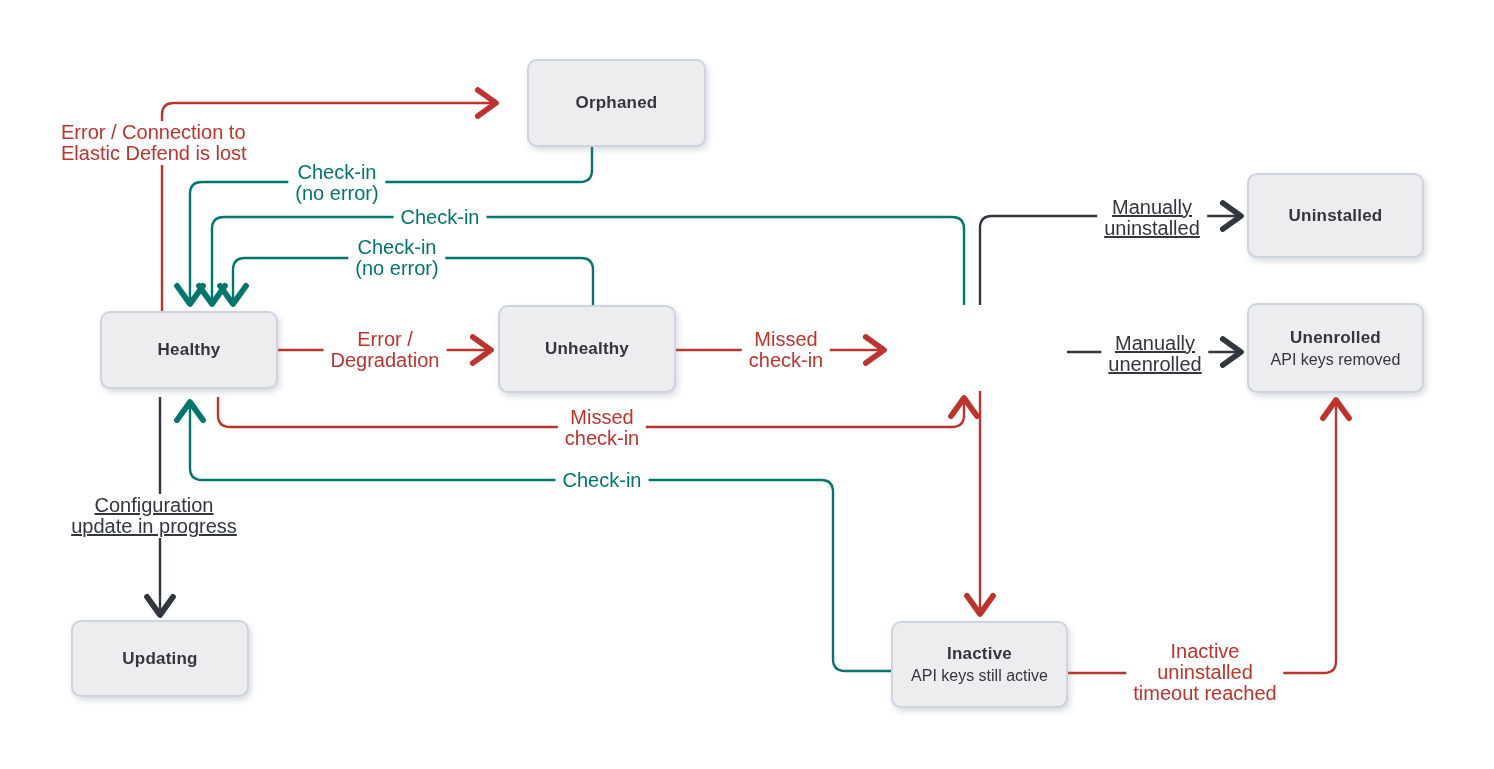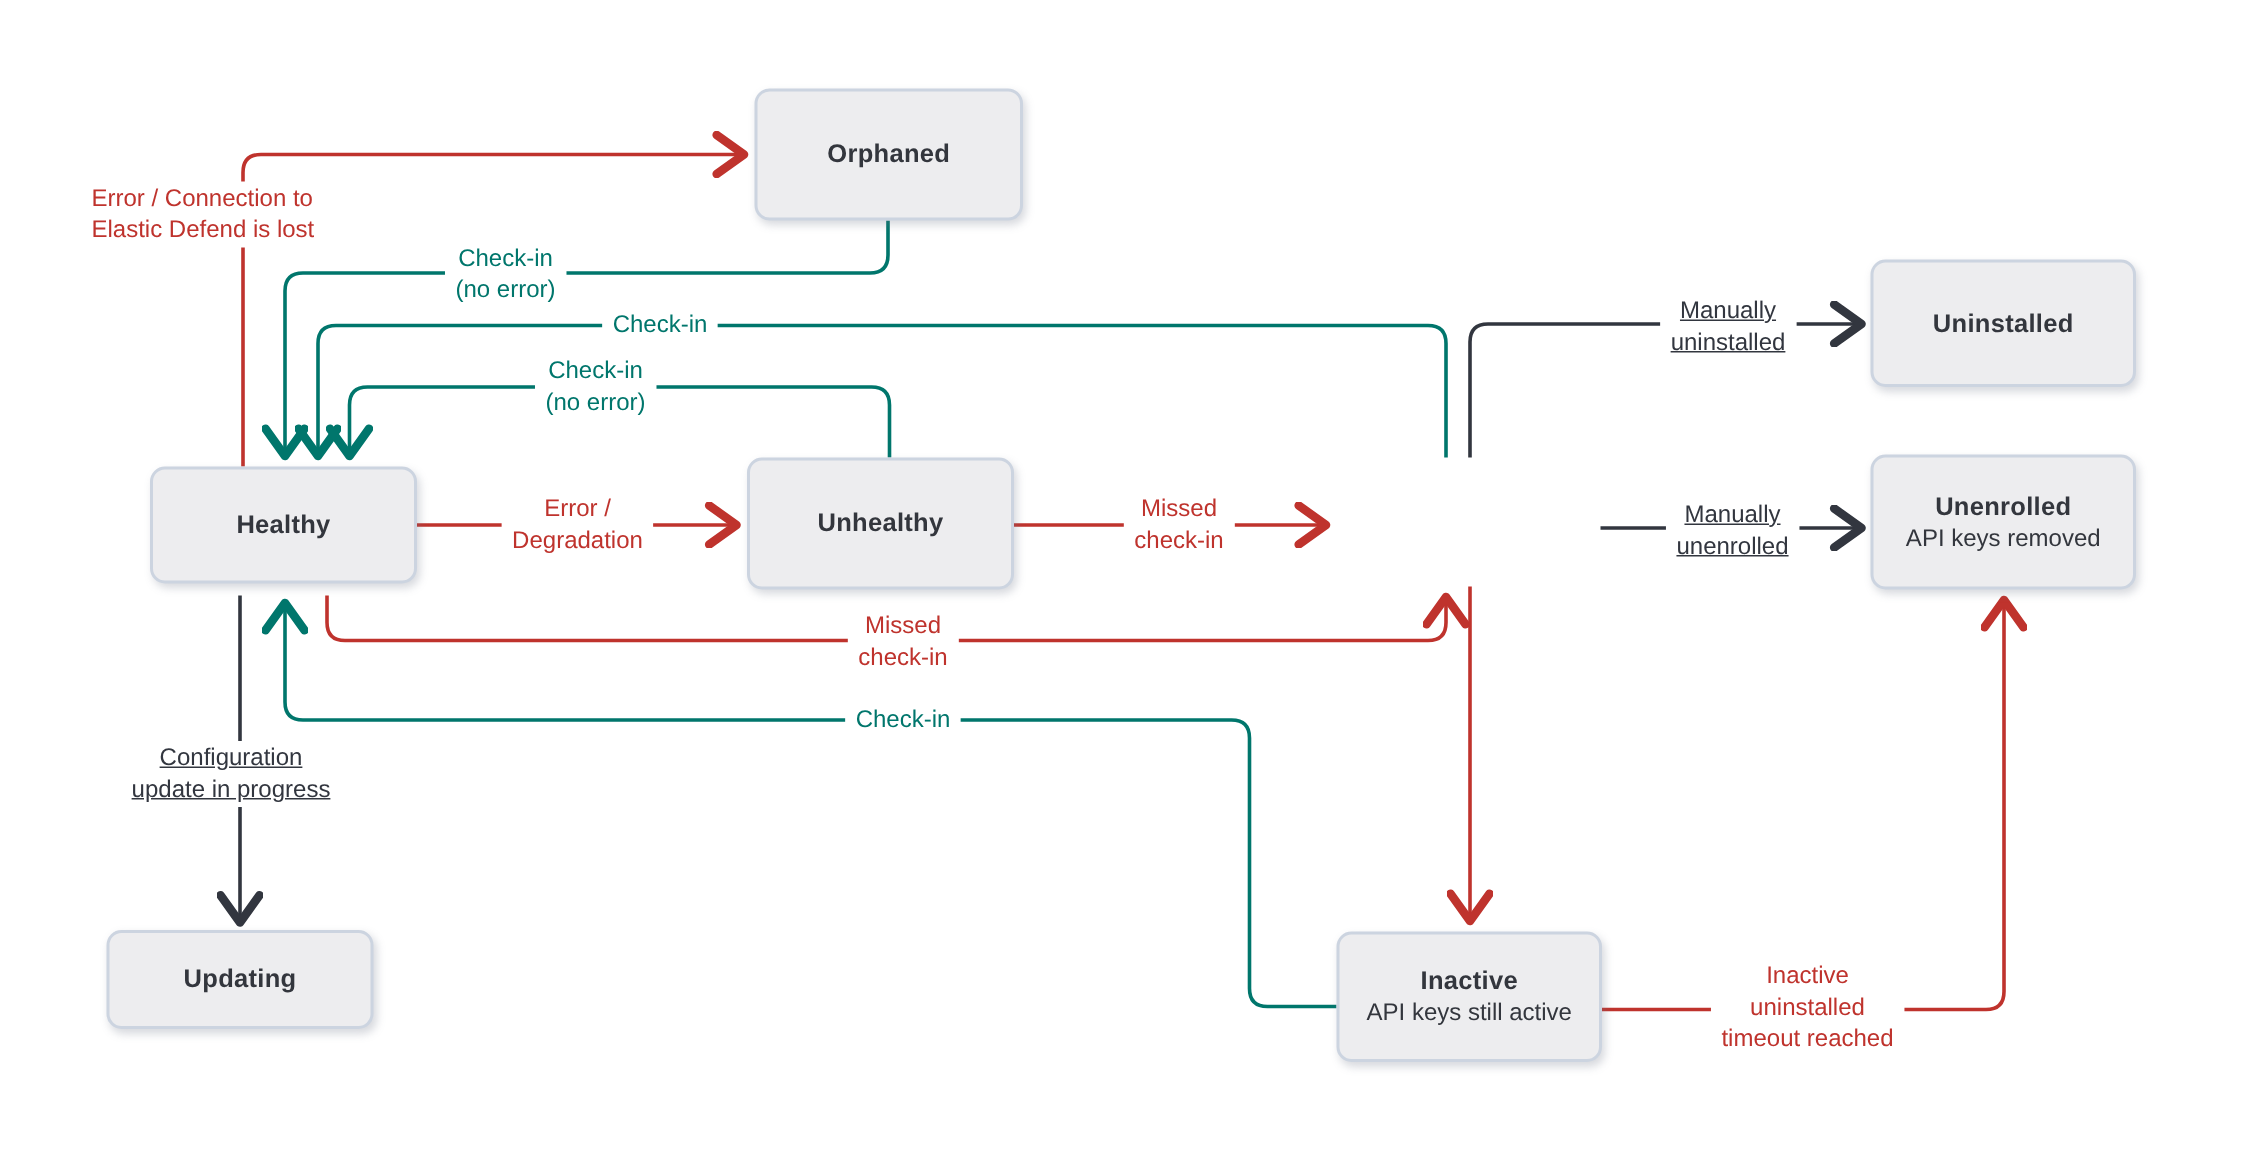--- a/index.html
+++ b/index.html
@@ -14,21 +14,21 @@
   .edge.success{stroke:var(--c-success);}
   .edge.neutral{stroke:var(--c-neutral);}
   .ah{fill:none;stroke-width:2.2px;stroke-linecap:round;stroke-linejoin:round;}
   .ah.error{stroke:var(--c-error);}
   .ah.success{stroke:var(--c-success);}
   .ah.neutral{stroke:var(--c-neutral);}
 
   .lbl{
     position:absolute;z-index:2;transform:translate(-50%,-50%);
     background:var(--c-background,#fff);padding:1px 7px;
-    font-size:16px;line-height:21px;text-align:center;white-space:nowrap;
+    font-size:20px;line-height:21px;text-align:center;white-space:nowrap;
   }
   .lbl.left{transform:none;text-align:left;padding:1px 5px;}
   .lbl.error{color:var(--c-error);}
   .lbl.success{color:var(--c-success);}
   .lbl.neutral{color:var(--c-neutral);text-decoration:underline;}
 
   .node{
     position:absolute;z-index:3;box-sizing:border-box;
     background:var(--c-node-fill);
     border:2px solid var(--c-node-border);
@@ -131,21 +131,21 @@
     <div>unenrolled</div>
   </div>
 
 
   <div class="lbl error" style="left:1205px;top:672px">
     <div>Inactive</div>
     <div>uninstalled</div>
     <div>timeout reached</div>
   </div>
 
-  <div class="node" style="left:503px;top:59px;width:179px;height:88px">
+  <div class="node" style="left:527px;top:59px;width:179px;height:88px">
     <div class="node-title">Orphaned</div>
   </div>
 
   <div class="node" style="left:1247px;top:173px;width:177px;height:85px">
     <div class="node-title">Uninstalled</div>
   </div>
 
   <div class="node" style="left:100px;top:311px;width:178px;height:78px">
     <div class="node-title">Healthy</div>
   </div>
@@ -153,21 +153,21 @@
   <div class="node" style="left:498px;top:305px;width:178px;height:88px">
     <div class="node-title">Unhealthy</div>
   </div>
 
 
   <div class="node" style="left:1247px;top:303px;width:177px;height:90px">
     <div class="node-title">Unenrolled</div>
     <div class="node-sub">API keys removed</div>
   </div>
 
-  <div class="node" style="left:71px;top:620px;width:178px;height:66px">
+  <div class="node" style="left:71px;top:620px;width:178px;height:77px">
     <div class="node-title">Updating</div>
   </div>
 
   <div class="node" style="left:891px;top:621px;width:177px;height:87px">
     <div class="node-title">Inactive</div>
     <div class="node-sub">API keys still active</div>
   </div>
 
 </div>
 

